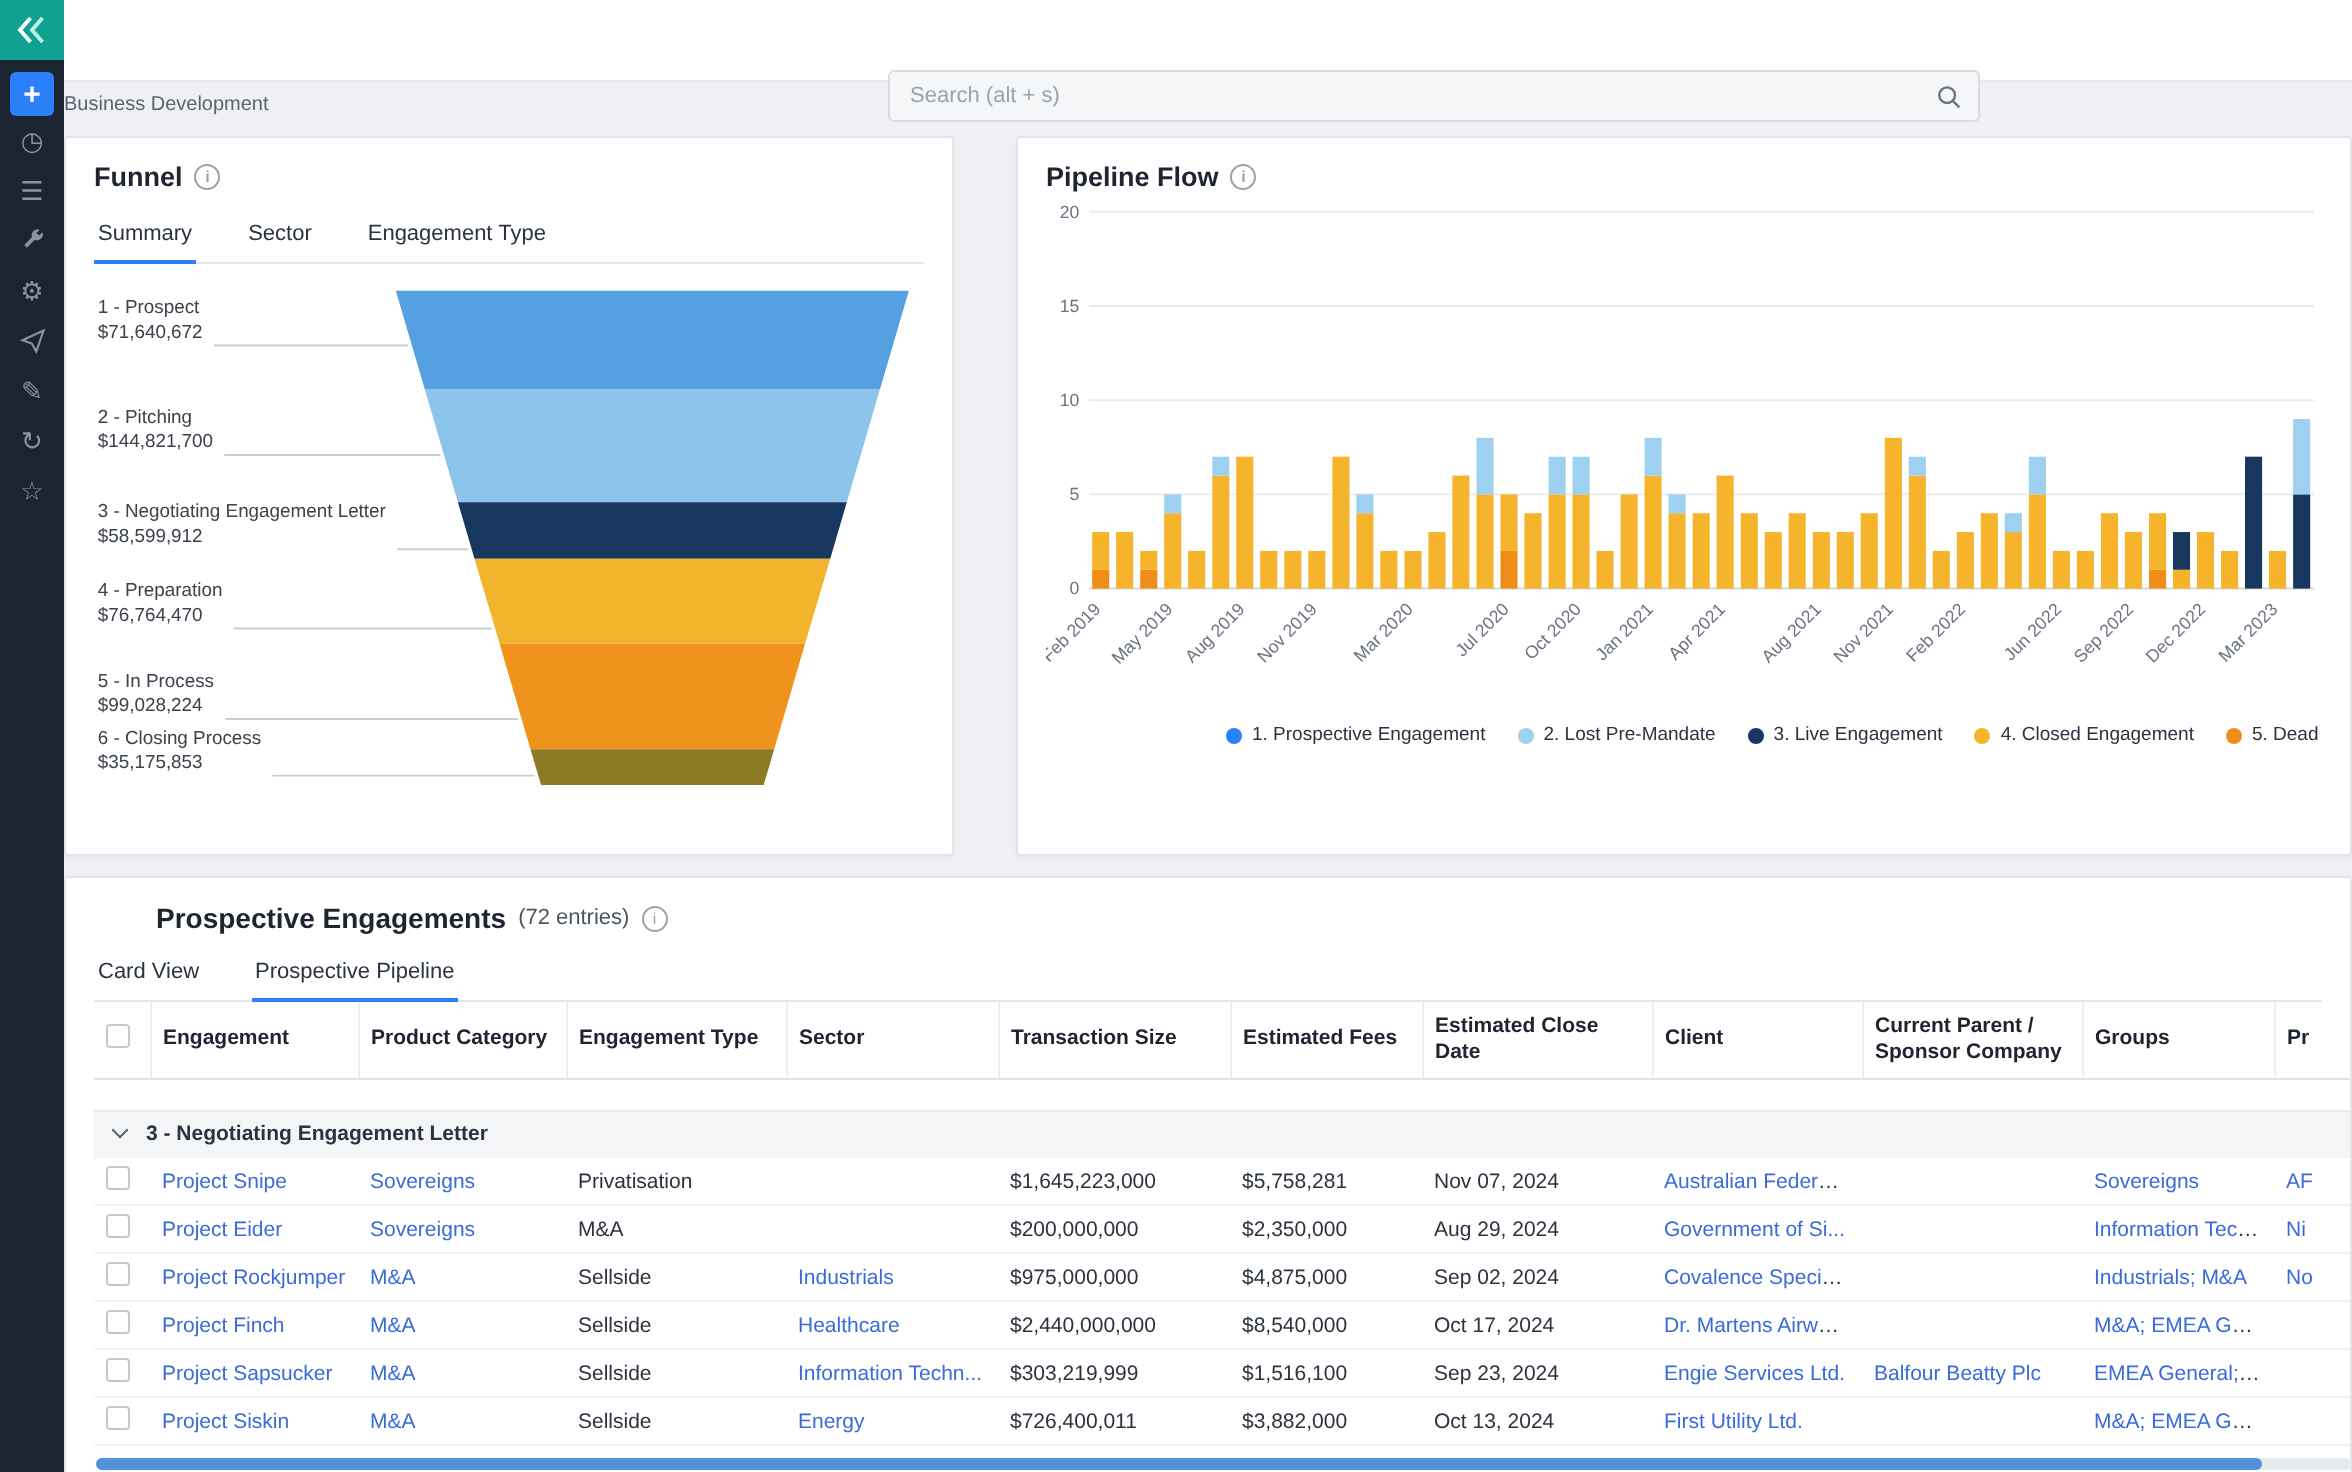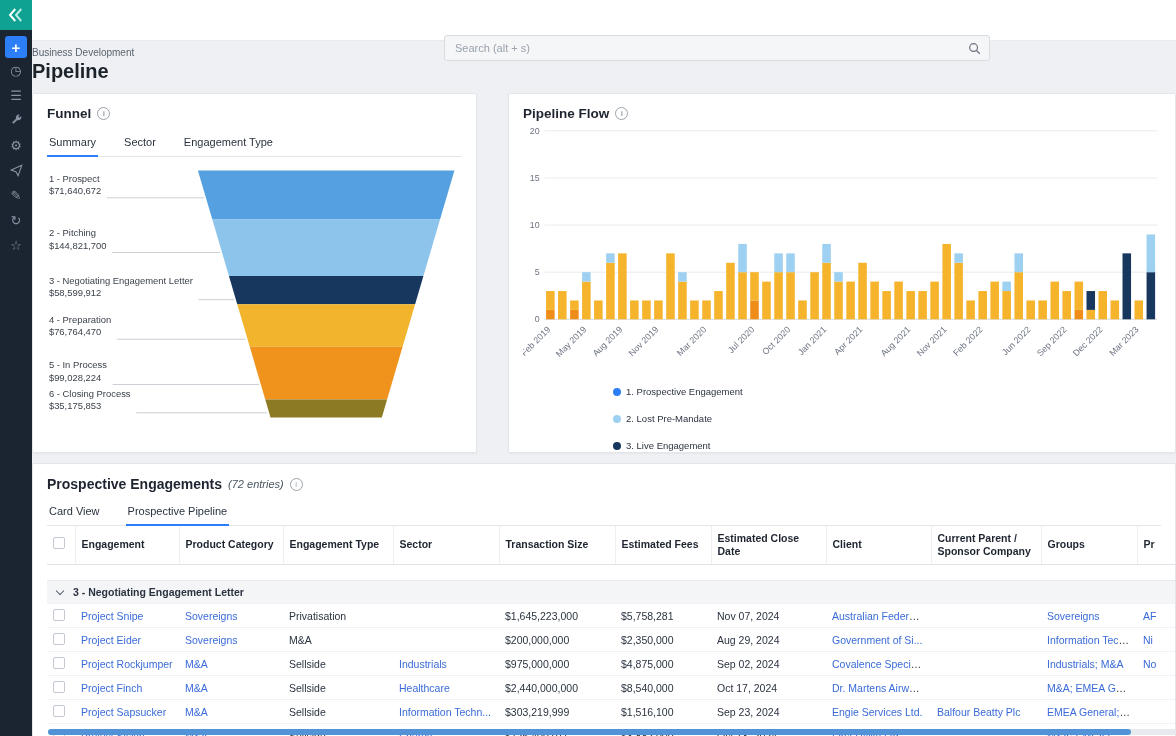--- a/index.html
+++ b/index.html
@@ -37,29 +37,29 @@
   .tab{font-size:11px;color:#2b3340;padding:5px 2px 7px;cursor:pointer;}
   .tab.active{font-weight:400;border-bottom:2px solid #2d7ff9;margin-bottom:-1px;}
 
   .funnel-card{width:445px;height:360px;flex:0 0 auto;padding:12px 14px;}
   #funnel-svg{width:100%;height:auto;margin-top:4px;}
   .f-label{font-size:10px;fill:#3c434c;}
 
   .flow-card{flex:1;min-width:0;height:360px;padding:12px 14px;overflow:hidden;}
   #flow-svg{width:100%;height:auto;margin-top:2px;}
   .ax{font-size:9px;fill:#6b7280;}
-  .flow-legend{display:flex;gap:16px;margin-top:2px;padding-left:90px;white-space:nowrap;overflow:hidden;width:100%;box-sizing:border-box;flex-direction:column;}
+  .flow-legend{display:flex;gap:16px;margin-top:2px;padding-left:90px;white-space:nowrap;overflow:hidden;width:100%;box-sizing:border-box;}
   .lg-item{display:inline-flex;align-items:center;gap:5px;font-size:9.5px;color:#2b3340;cursor:pointer;flex:0 0 auto;}
   .lg-dot{width:8px;height:8px;border-radius:50%;display:inline-block;}
 
   
   .table-card{margin-top:10px;height:300px;padding:12px 0 0 14px;overflow:hidden;}
-  .table-title-row{display:flex;align-items:center;}
+  .table-title-row{display:flex;align-items:center;margin-left:31px;}
   .table-title{font-size:14px;font-weight:700;color:#1e2430;}
-  .entries-note{font-size:11px;font-style:italic;color:#4a5560;margin-left:6px;}
+  .entries-note{font-size:11px;color:#4a5560;margin-left:6px;}
   .table-card .tabs{margin-top:8px;margin-right:14px;}
   .table-wrap{overflow:hidden;width:100%;}
   table{border-collapse:collapse;table-layout:fixed;font-size:10.5px;width:1170px;}
   th{font-weight:700;text-align:left;padding:4px 6px;border-bottom:1px solid #dfe3e7;border-right:1px solid #edeff2;
      color:#1e2430;height:30px;line-height:1.25;vertical-align:middle;overflow:hidden;}
   th:last-child{border-right:none;}
   td{padding:3px 6px;border-bottom:1px solid #f0f2f5;white-space:nowrap;overflow:hidden;text-overflow:ellipsis;
      color:#2b3340;height:17px;vertical-align:middle;}
   .cell-link{color:#3a6bd8;text-decoration:none;cursor:pointer;}
   .filter-row td{height:9px;background:#fff;border-bottom:1px solid #e8eaee;}
@@ -113,21 +113,20 @@
         <input type="text" placeholder="Search (alt + s)" style="">
         <svg width="13" height="13" viewBox="0 0 14 14">
           <circle cx="6" cy="6" r="4.2" fill="none" stroke="#6b7280" stroke-width="1.3"></circle>
           <line x1="9.2" y1="9.2" x2="12.6" y2="12.6" stroke="#6b7280" stroke-width="1.3"></line>
         </svg>
       </div>
     </div>
 
     <div class="content">
       <div class="breadcrumb">Business Development</div>
-      <h1 class="page-title">Pipeline</h1>
 
       <div class="cards-row">
 
         <section class="card funnel-card">
           <div class="card-title">
             <span>Funnel</span>
             <span class="info-icon">i</span>
           </div>
           <div class="tabs">
             <span class="tab active">Summary</span>

